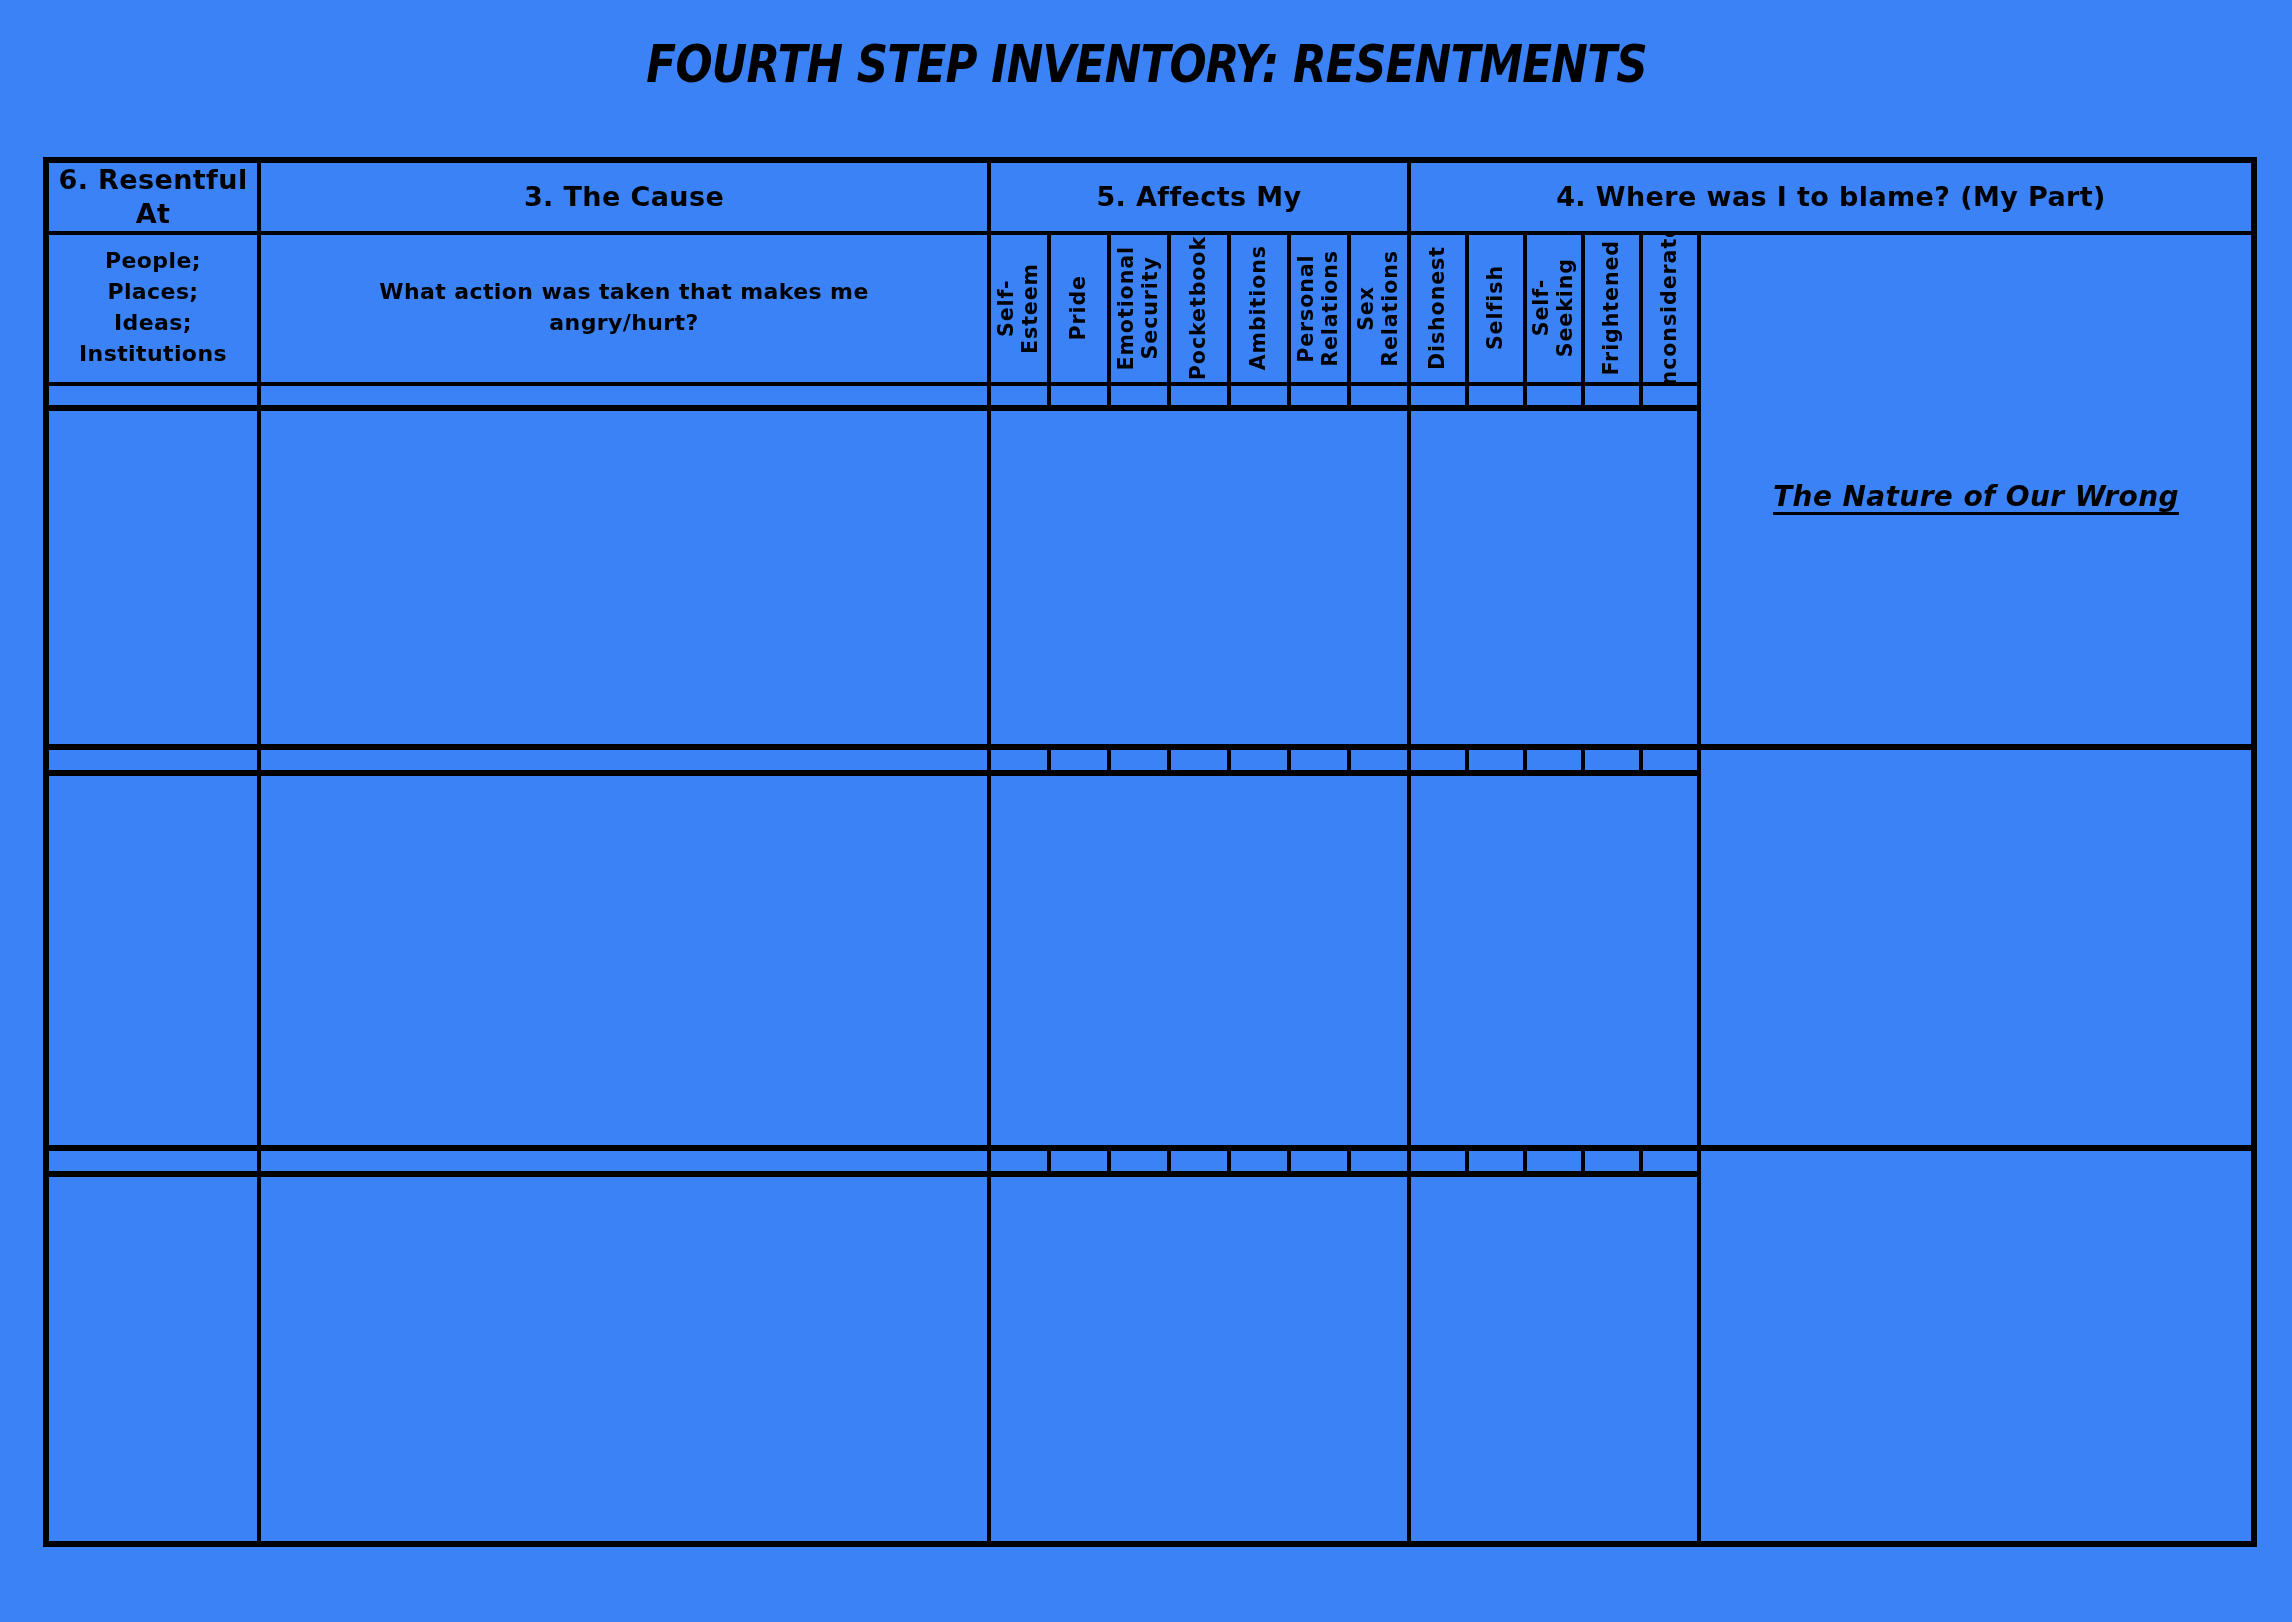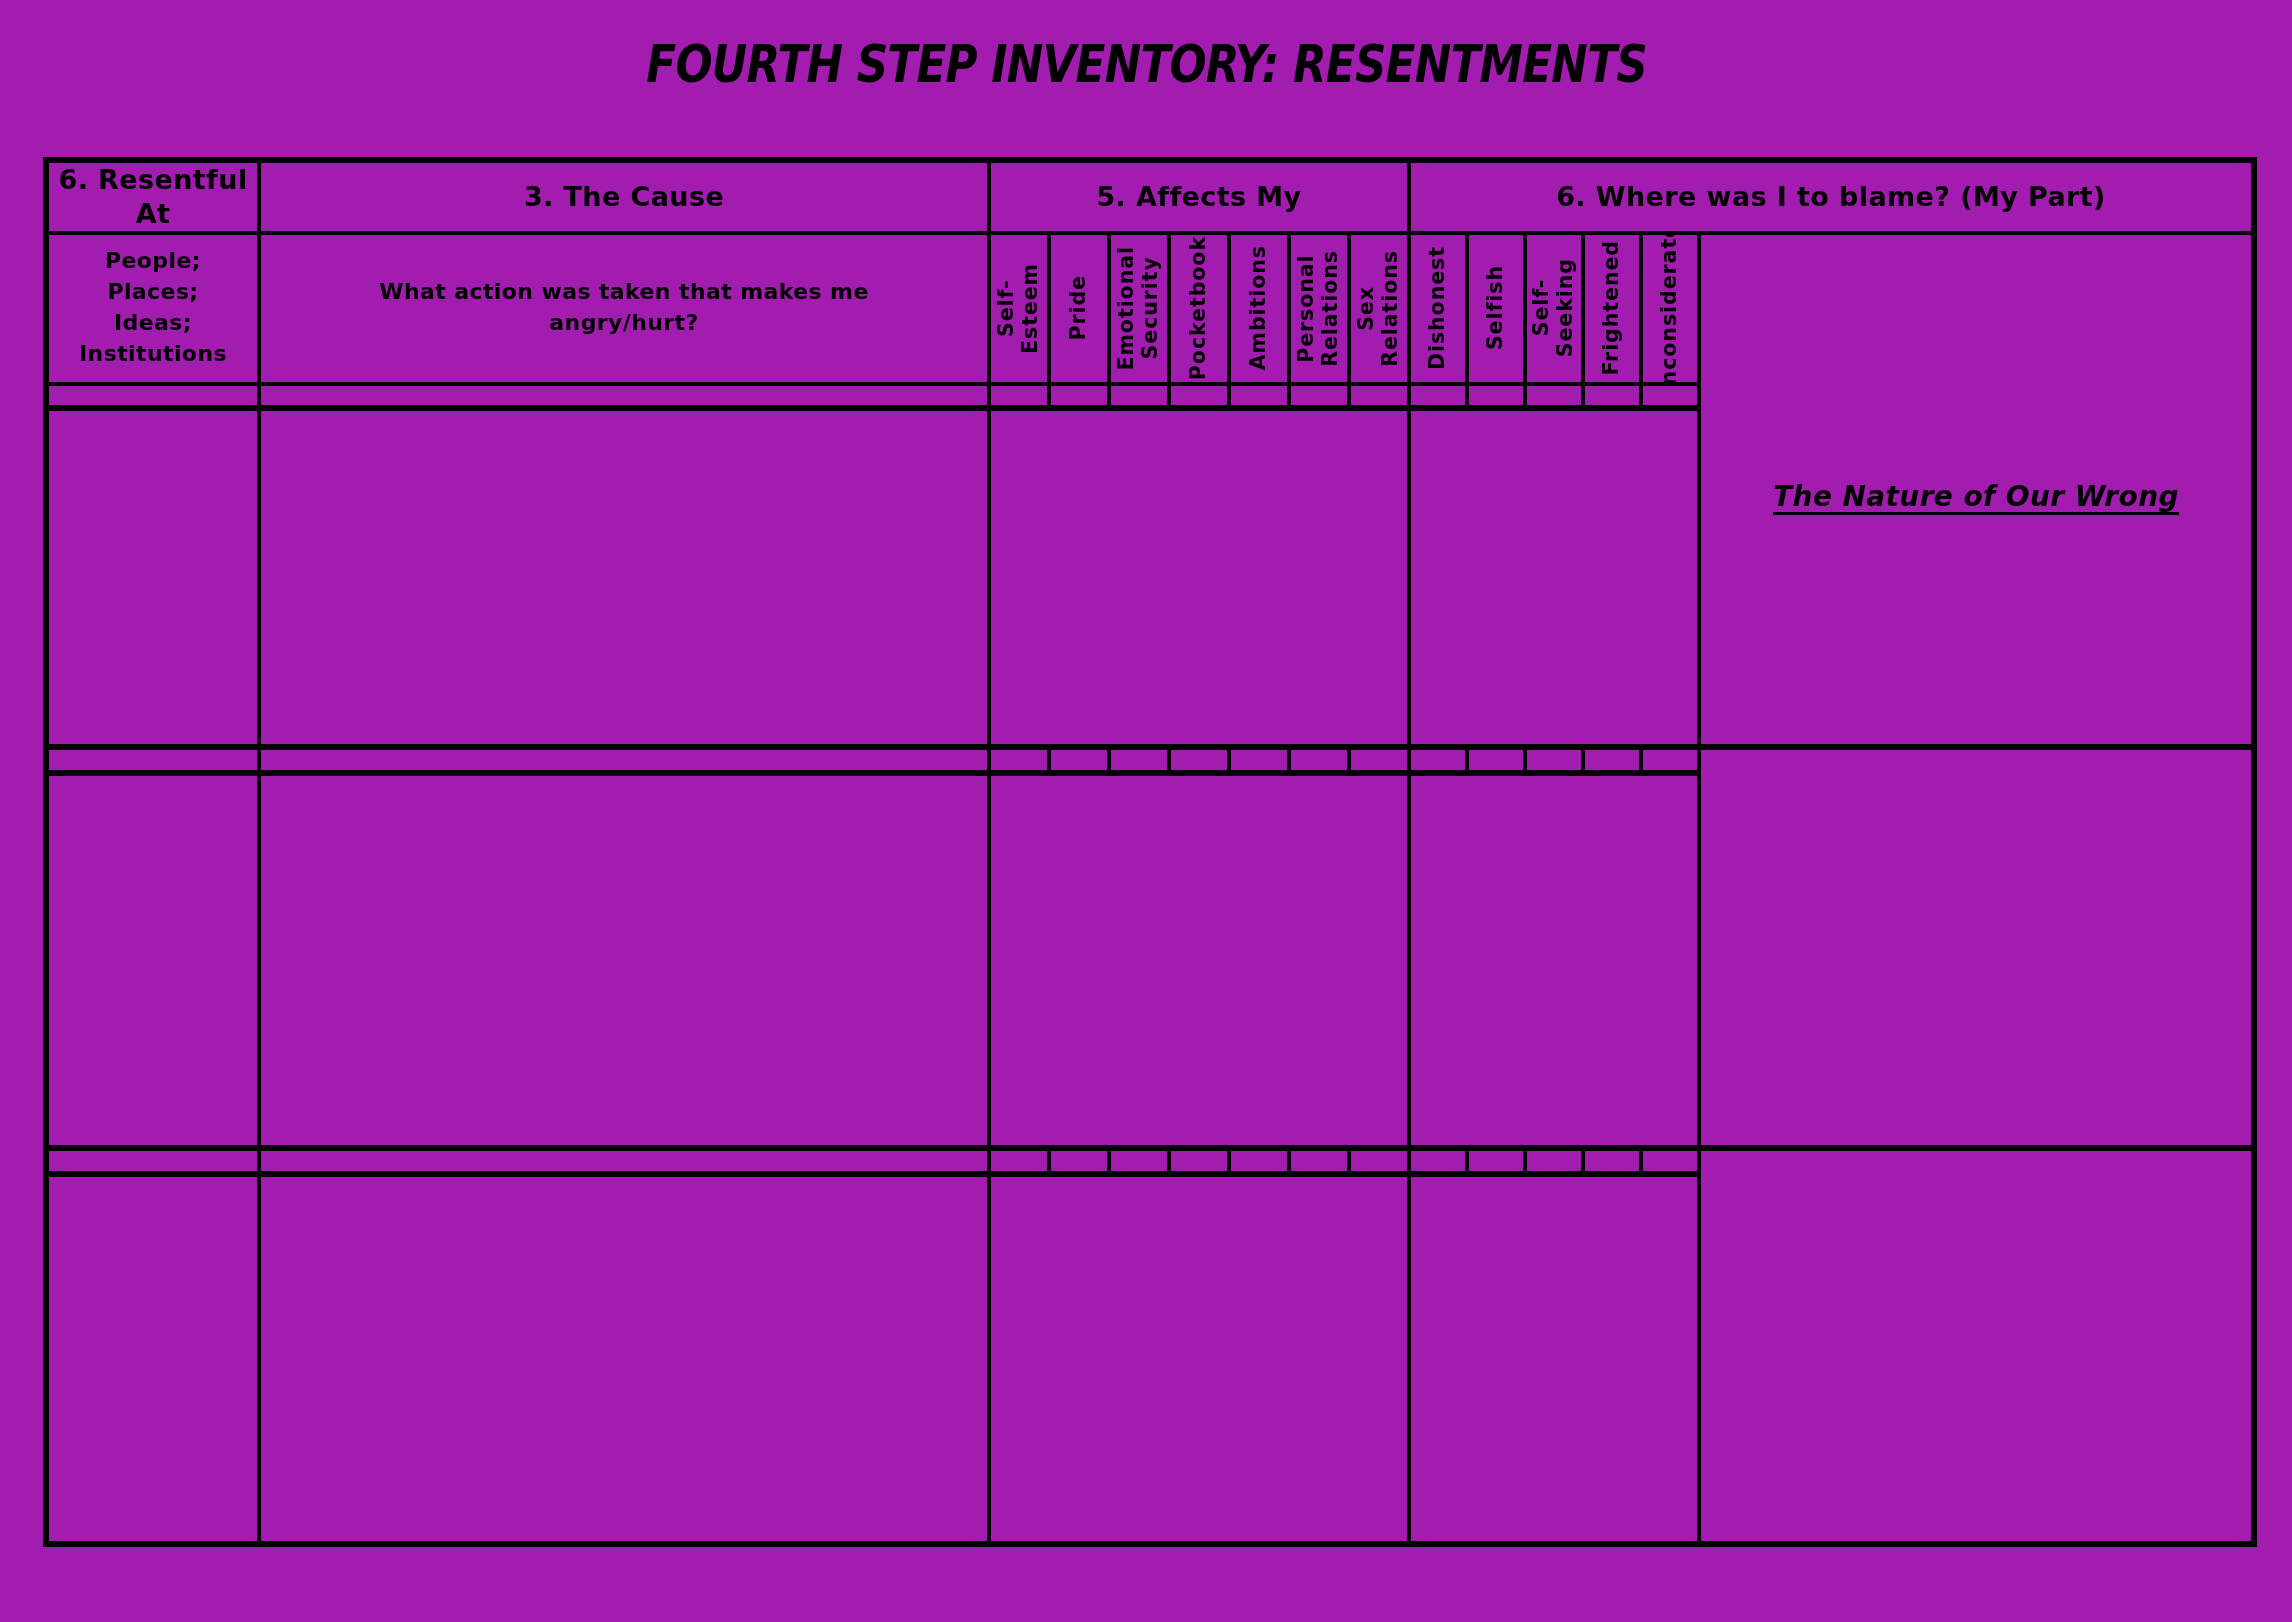--- a/index.html
+++ b/index.html
@@ -4,21 +4,21 @@
 <style>
   html, body {
     margin: 0;
     padding: 0;
     background: #ffffff;
   }
   .page {
     position: relative;
     width: 2293px;
     height: 1623px;
-    background: #a21caf;
+    background: #3b82f6;
     font-family: "DejaVu Sans", "Liberation Sans", sans-serif;
     color: #000;
     overflow: hidden;
   }
   .title {
     position: absolute;
     top: 34px;
     left: 0;
     right: 0;
     text-align: center;
@@ -127,21 +127,21 @@
         <col style="width:58px">
       <col style="width:555px">
     </colgroup>
 
     <tbody>
         <tr>
       <td class="h1cell">6. Resentful
 At</td>
       <td class="h1cell">3. The Cause</td>
       <td class="h1cell" colspan="7">5. Affects My</td>
-      <td class="h1cell" colspan="6">6. Where was I to blame? (My Part)</td>
+      <td class="h1cell" colspan="6">4. Where was I to blame? (My Part)</td>
     </tr>
 
     <tr>
       <td class="subcell">People;
 Places;
 Ideas;
 Institutions</td>
       <td class="subcell">What action was taken that makes me
 angry/hurt?</td>
 

